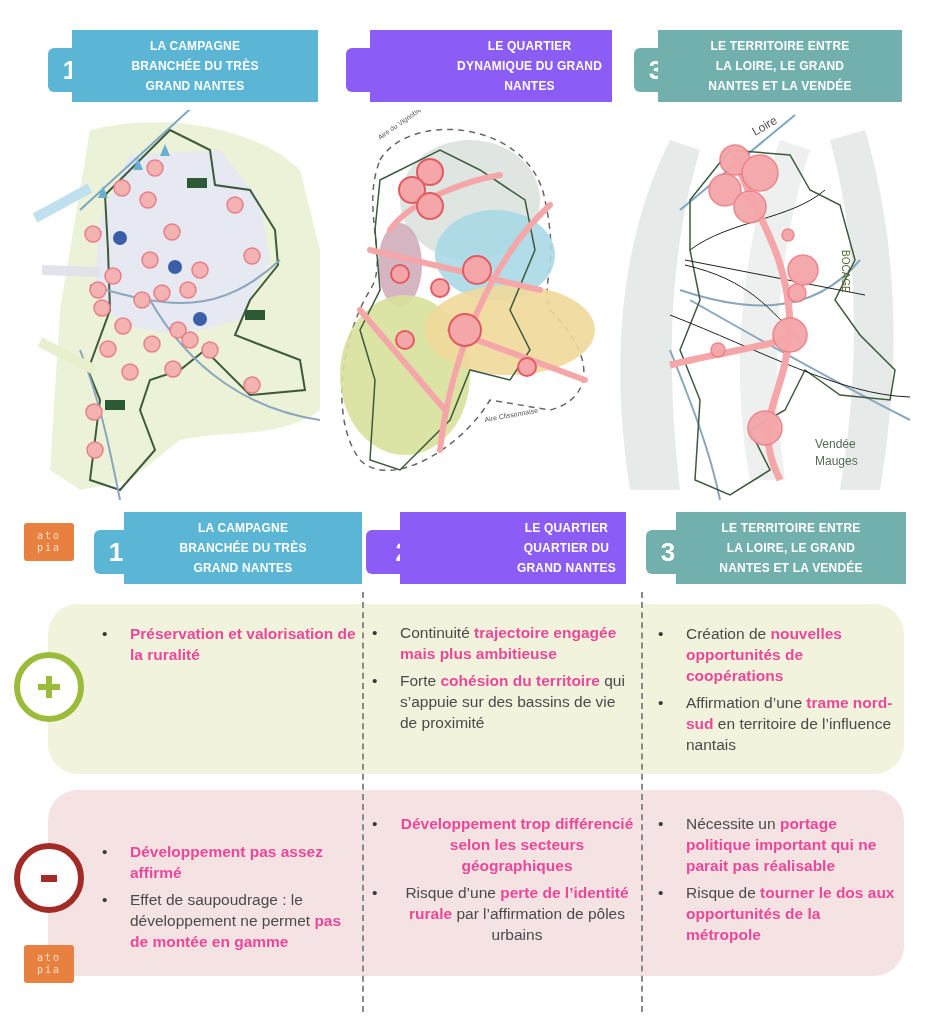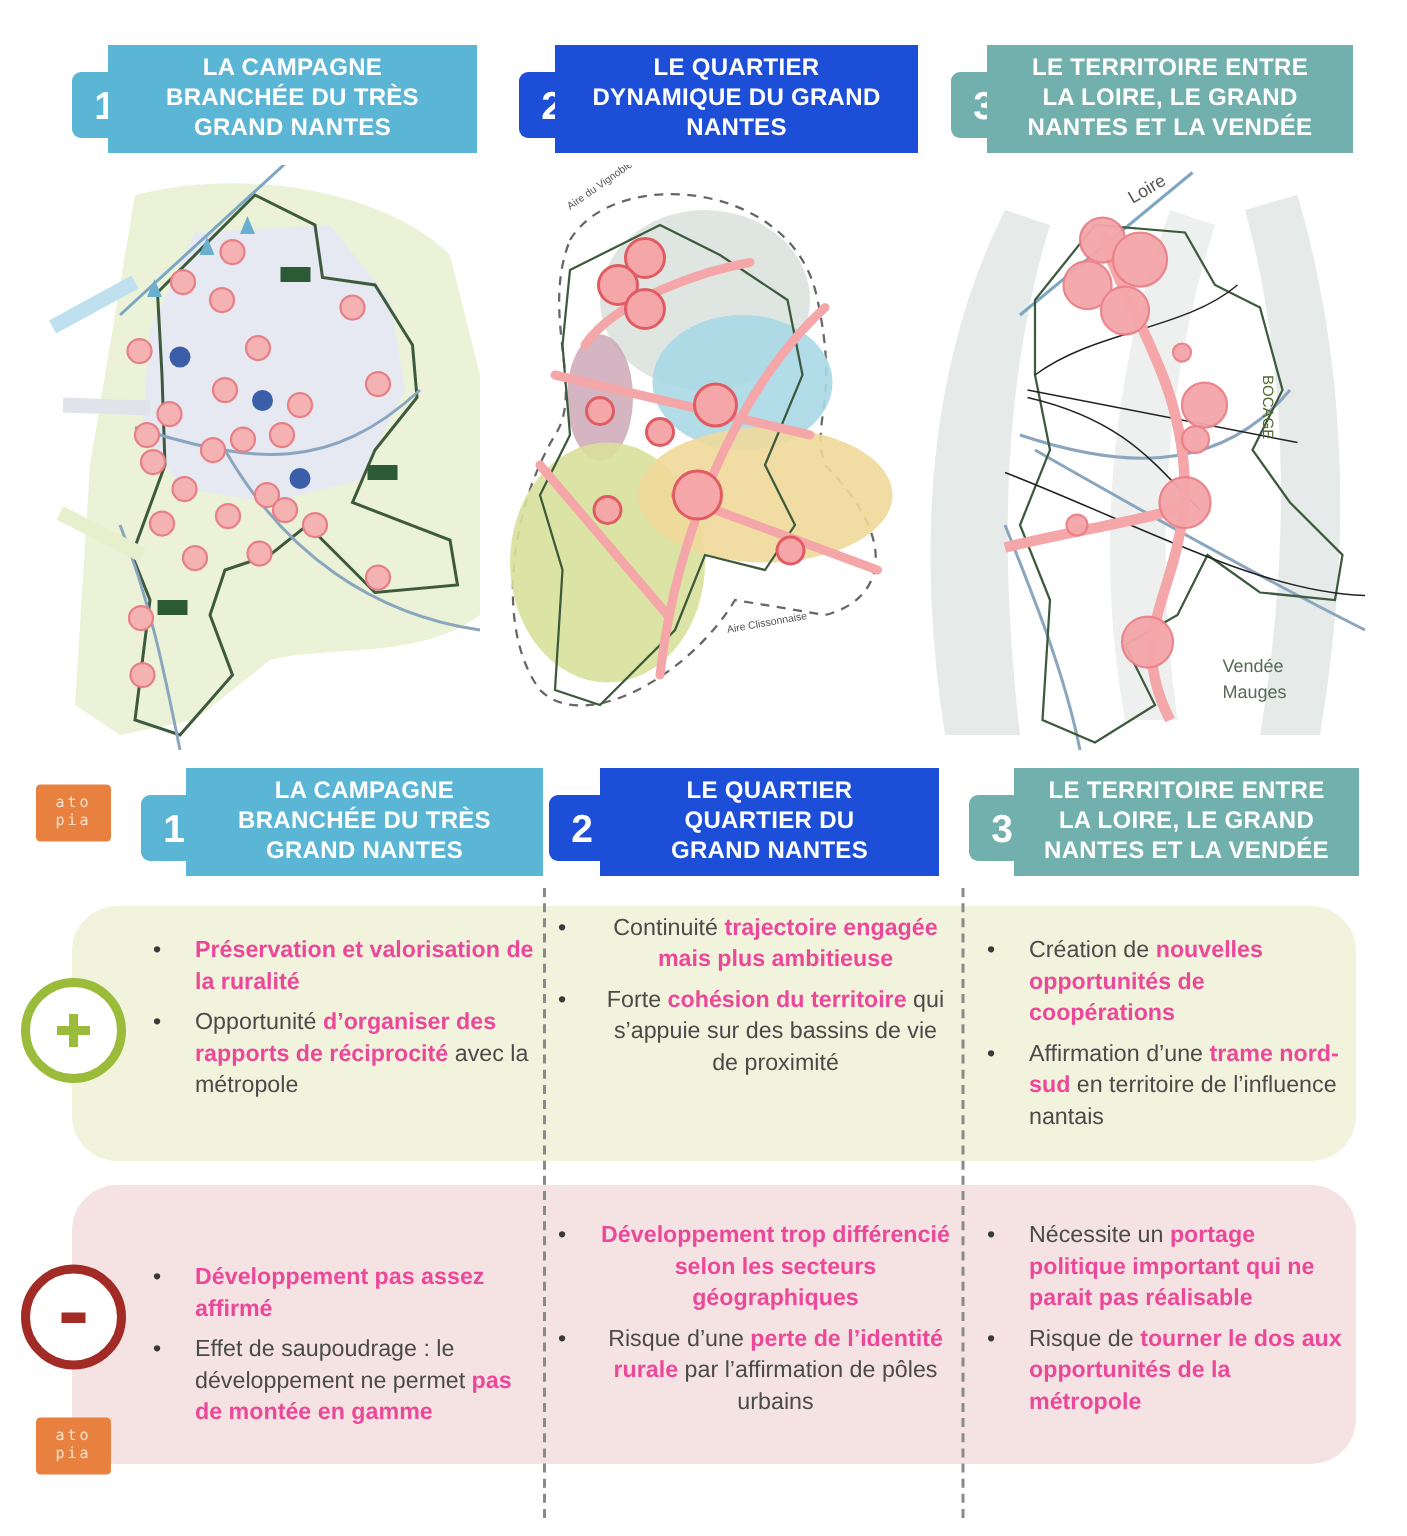--- a/index.html
+++ b/index.html
@@ -9,25 +9,25 @@
   
   .tag { position: absolute; display: flex; align-items: center; }
   .tag .num {
     position: absolute; left: 0; top: 18px; width: 44px; height: 44px;
     border-radius: 6px 0 0 6px; display: flex; align-items: center; justify-content: center;
     color: #fff; font-weight: bold; font-size: 26px;
   }
   .tag .box {
     position: absolute; left: 24px; top: 0; height: 72px;
     display: flex; align-items: center; justify-content: center; text-align: center;
-    color: #fff; font-weight: bold; font-size: 16px; line-height: 20px; padding: 0 10px;
+    color: #fff; font-weight: bold; font-size: 12px; line-height: 20px; padding: 0 10px;
     letter-spacing: 0.2px;
   }
   .blue .num, .blue .box { background: #5bb6d6; }
-  .green .num, .green .box { background: #1d4ed8; }
+  .green .num, .green .box { background: #8b5cf6; justify-content: flex-end; }
   .teal .num, .teal .box { background: #72b0ad; }
 
   .map { position: absolute; }
 
   .atopia {
     position: absolute; width: 50px; height: 38px; background: #e8803f; border-radius: 3px;
     color: #fbe2cd; font-family: "DejaVu Sans Mono", monospace; font-size: 10px; line-height: 12px;
     text-align: center; letter-spacing: 2px; padding-top: 7px;
   }
 
@@ -233,24 +233,23 @@
 <div class="sign minus">
   <div class="bar-h"></div>
 </div>
 
 <div class="divider" style="left:362px;"></div>
 <div class="divider" style="left:641px;"></div>
 
 <div class="cell" style="left:102px; top:623px; width:256px;">
   <ul>
     <li><b>Préservation et valorisation de la ruralité</b></li>
-    <li><span>Opportunité </span><b>d’organiser des rapports de réciprocité</b><span> avec la métropole</span></li>
-  </ul>
-</div>
-<div class="cell" style="left:372px; top:608px; width:262px;text-align:center;">
+  </ul>
+</div>
+<div class="cell" style="left:372px; top:622px; width:262px;">
   <ul>
     <li><span>Continuité </span><b>trajectoire engagée mais plus ambitieuse</b></li>
     <li><span>Forte </span><b>cohésion du territoire</b><span> qui s’appuie sur des bassins de vie de proximité</span></li>
   </ul>
 </div>
 <div class="cell" style="left:658px; top:623px; width:240px;">
   <ul>
     <li><span>Création de </span><b>nouvelles opportunités de coopérations</b></li>
     <li><span>Affirmation d’une </span><b>trame nord-sud</b><span> en territoire de l’influence nantais</span></li>
   </ul>

